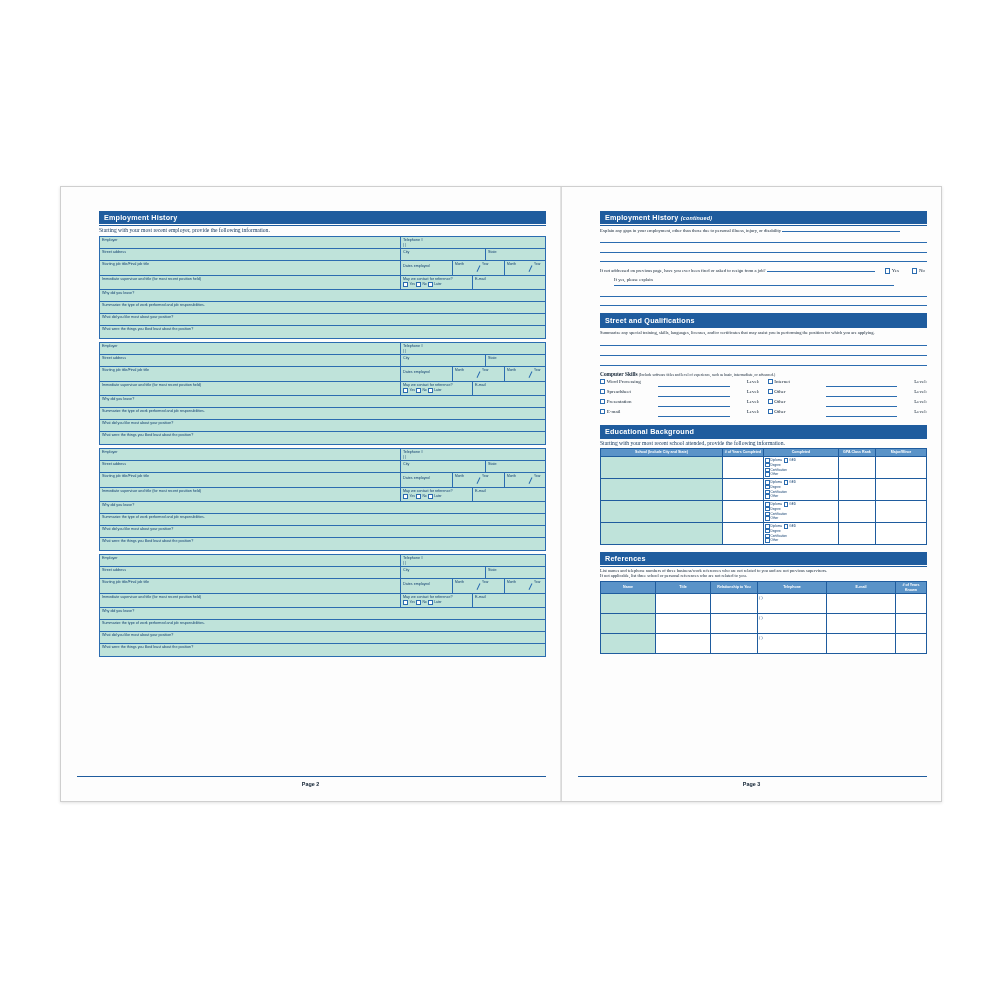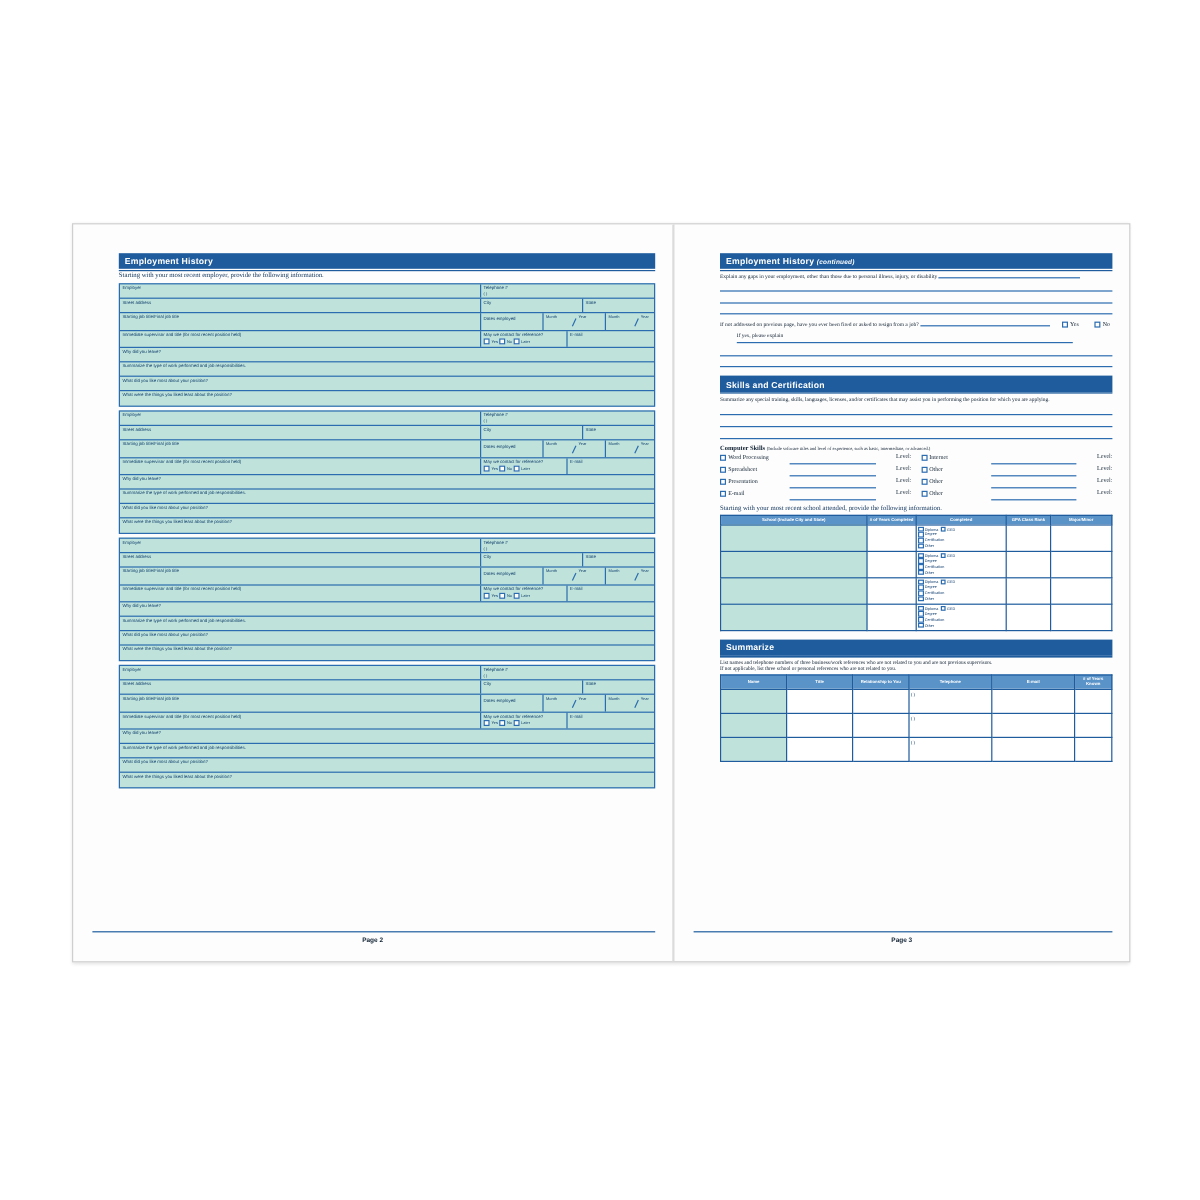--- a/index.html
+++ b/index.html
@@ -293,21 +293,21 @@
           </div>
           <div class="txt" style="font-size:4.6px;margin-left:14px;">
             <span>If yes, please explain</span>
             <span class="dot" style="width:280px"></span>
           </div>
           <div class="rl"></div>
           <div class="rl"></div>
         </div>
 
         <div class="bar" style="margin-top:7px">
-          <span>Skills and Certification</span>
+          <span>Street and Qualifications</span>
         </div>
         <div class="txt" style="font-size:4.5px;margin:3px 0 2px 0;">Summarize any special training, skills, languages, licenses, and/or certificates that may assist you in performing the position for which you are applying.</div>
         <div class="rl"></div>
         <div class="rl"></div>
         <div class="rl"></div>
 
         <div style="margin-top:5px">
           <div style="font-size:5.4px;color:#123;">
             <b>Computer Skills</b>
             <span style="font-size:3.8px">(Include software titles and level of experience, such as basic, intermediate, or advanced.)</span>
@@ -353,20 +353,23 @@
     </div>
                 <div class="csk" style="position:relative;height:10px;">
       <span class="cb"></span><span>Other</span>
       <span class="dot" style="position:absolute;left:58px;right:30px;height:7px;"></span>
       <span style="position:absolute;right:0;top:0;">Level:</span>
     </div>
               </div>
             </div>
         </div>
 
+        <div class="bar" style="margin-top:6px">
+          <span>Educational Background</span>
+        </div>
         <div class="sub" style="margin:2px 0 2px 0;">Starting with your most recent school attended, provide the following information.</div>
         <table>
           <thead>
               <tr id="eduhead">
                 <th style="">School (Include City and State)</th>
                 <th style="width:38px"># of Years Completed</th>
                 <th style="width:72px">Completed</th>
                 <th style="width:34px">GPA Class Rank</th>
                 <th style="width:48px">Major/Minor</th>
               </tr>
@@ -417,21 +420,21 @@
       <div class="ckline"><span class="cb"></span>Certification</div>
       <div class="ckline"><span class="cb"></span>Other</div>
     </td>
     <td class="white"></td>
     <td class="white"></td>
   </tr>
             </tbody>
         </table>
 
         <div class="bar" style="margin-top:7px">
-          <span>Summarize</span>
+          <span>References</span>
         </div>
         <div class="txt" style="font-size:4.4px;margin:2.5px 0 0 0;">List names and telephone numbers of three business/work references who are not related to you and are not previous supervisors.</div>
         <div class="txt" style="font-size:4.4px;margin:0 0 3px 0;">If not applicable, list three school or personal references who are not related to you.</div>
         <table>
           <thead>
               <tr id="refhead">
                 <th style="">Name</th>
                 <th style="width:52px">Title</th>
                 <th style="width:44px">Relationship to You</th>
                 <th style="width:66px">Telephone</th>

